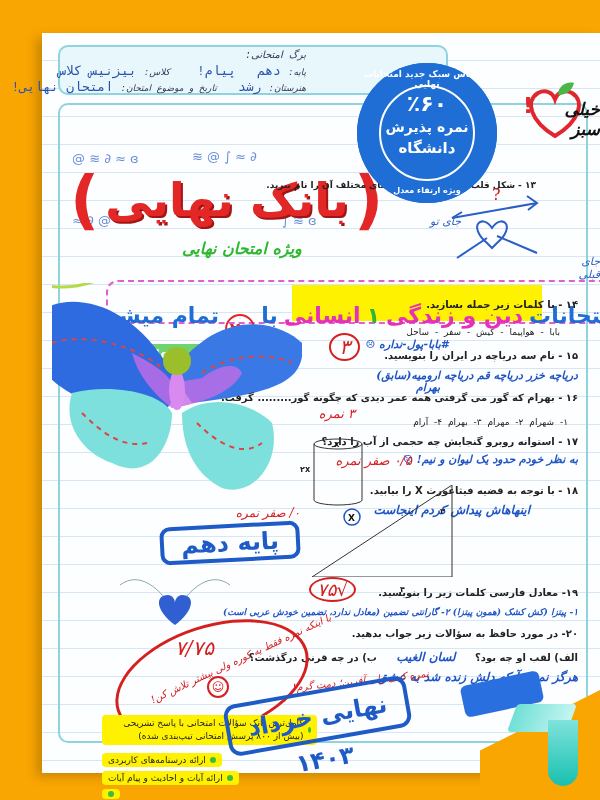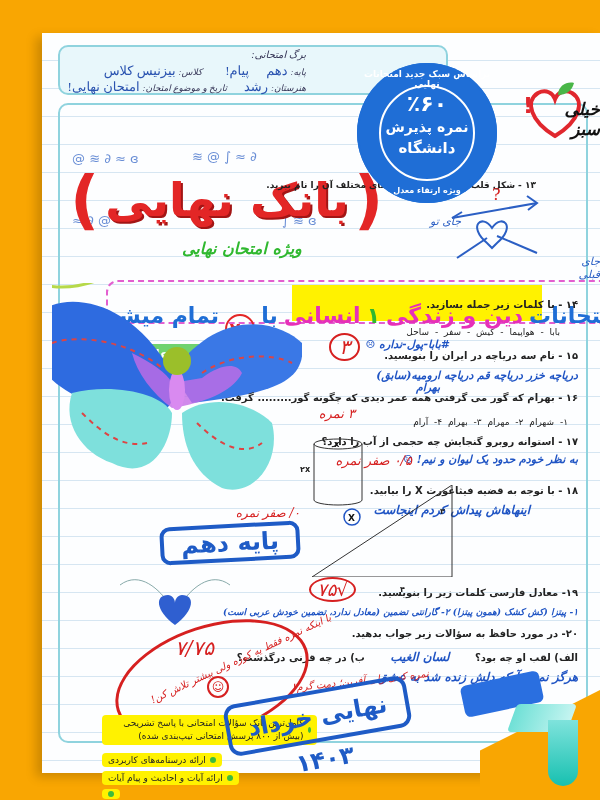--- a/index.html
+++ b/index.html
@@ -7,21 +7,21 @@
   body { background: #f9a602; font-family: "DejaVu Sans", sans-serif; position: relative; }
   .page {
     position: absolute; left: 42px; top: 33px; width: 558px; height: 740px;
     background: #fdfeff;
     box-shadow: -6px 4px 10px rgba(0,0,0,0.18);
     background-image: repeating-linear-gradient(to bottom, transparent 0 27px, #d6e6f2 27px 28px);
   }
   .header-box {
     position: absolute; left: 16px; top: 12px; width: 390px; height: 50px;
     border: 2px solid #8fd3de; border-radius: 10px; background: #e8f7fb;
-    direction: rtl; font-family: Liberation Serif, serif; color: #2a53b0; font-size: 12px;
+    direction: rtl; font-family: Liberation Mono, monospace; color: #2a53b0; font-size: 12px;
   }
   .hb-row { position: absolute; right: 10px; white-space: nowrap; }
   .hb-sheet { top: 2px; right: 140px; font-size: 10px; color: #335; font-style: italic; }
   .hb-r1 { top: 16px; }
   .hb-r2 { top: 32px; }
   .hb-lbl { font-size: 9px; color: #335; font-style: italic; }
   .hb-val { font-size: 13px; color: #2a53b0; margin-left: 14px; }
   .content-box {
     position: absolute; left: 16px; top: 70px; width: 530px; height: 640px;
     border: 2px solid #8fd3de; border-radius: 10px;
@@ -264,21 +264,21 @@
   <div class="qblock" style="top:474px;right:155px;font-size:8px">۳</div>
   <div class="qblock" style="top:552px;right:195px;font-size:8px">۴</div>
   <div class="qblock red" style="top:544px;right:244px;font-size:18px;border:2px solid #d62020;border-radius:50%;padding:0 6px">√۷۵</div>
 
   <div class="qblock" style="top:554px">۱۹- معادل فارسی کلمات زیر را بنویسید.</div>
   <div class="qblock hand" style="top:574px;font-size:9px">۱- پیتزا (کش کشک (همون پیتزا)   ۲- گارانتی تضمین (معادل ندارد، تضمین خودش عربی است)</div>
 
   <div class="qblock" style="top:595px">۲۰- در مورد حافظ به سؤالات زیر جواب بدهید.</div>
   <div class="qblock" style="top:617px">
     <span>الف) لقب او چه بود؟</span>
-    <span class="hand" style="font-size:12px;margin:0 22px">لسان الغیب</span>
+    <span class="hand" style="font-size:12px;margin:0 16px">لسان الغیب</span>
     <span>ب) در چه قرنی درگذشت؟</span>
   </div>
   <div class="qblock hand" style="top:637px;font-size:12px">هرگز نمیرد آنکه دلش زنده شد به عشق</div>
 
   <div class="bottom-note" style="left:250px;top:642px">نمره کمی ولی آفرین؛ دمت گرم!</div>
 
   <svg class="wing-heart" viewBox="0 0 150 70">
     <path d="M20 20 C40 5 60 25 70 40" stroke="#8aa" fill="none"></path>
     <path d="M130 20 C110 5 90 25 80 40" stroke="#8aa" fill="none"></path>
     <path d="M75 60 C55 45 55 30 68 30 C72 30 75 34 75 38 C75 34 78 30 82 30 C95 30 95 45 75 60 Z" fill="#2f5fd0"></path>

